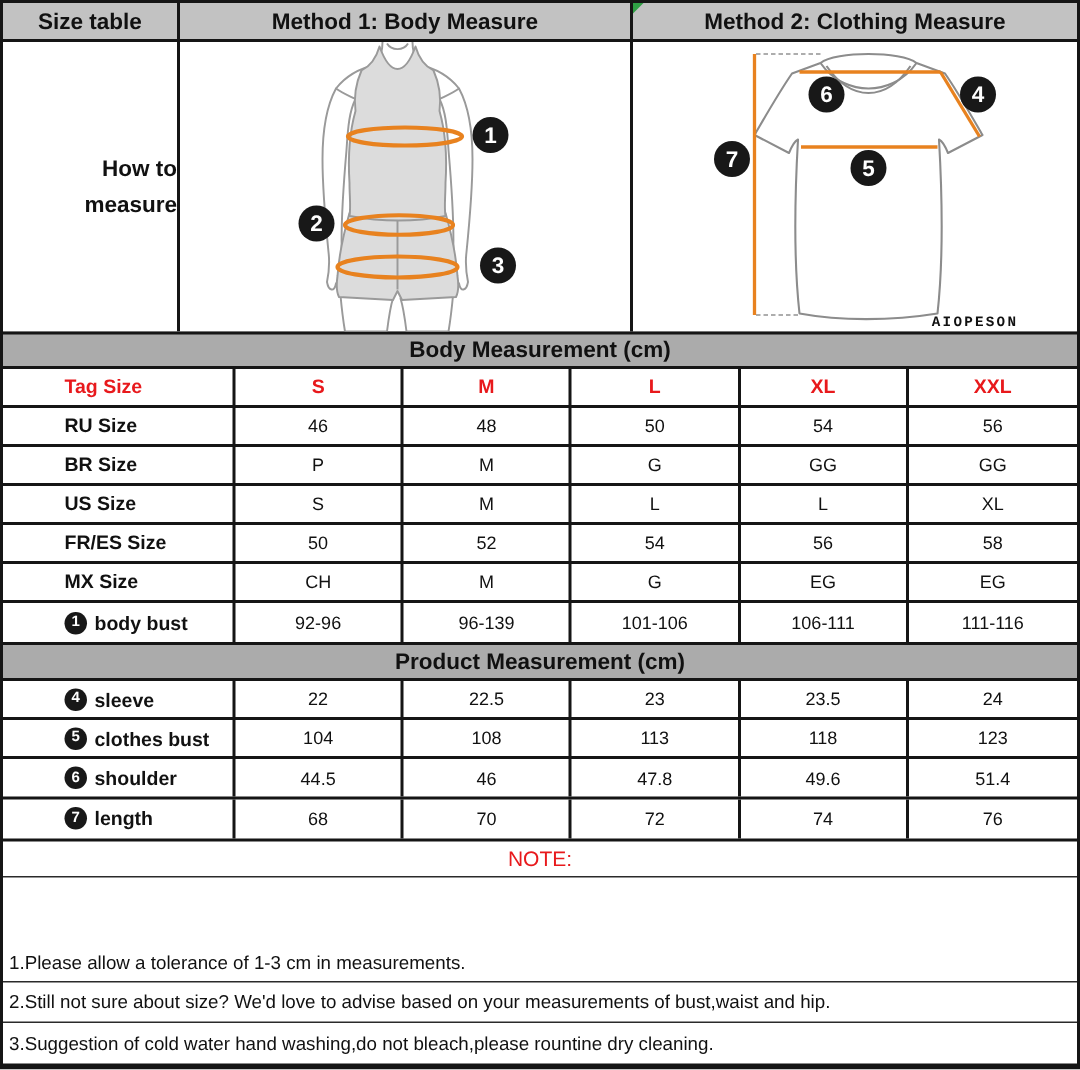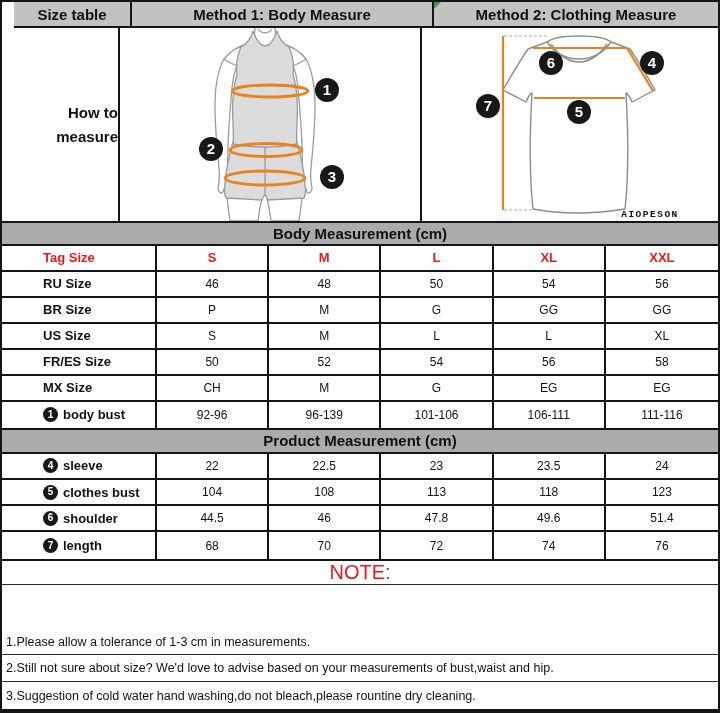--- a/index.html
+++ b/index.html
@@ -7,21 +7,21 @@
   body { font-family:"Liberation Sans","DejaVu Sans",sans-serif; color:#111; }
 
   .sheet{
     width:720px; height:713px;
     border:2px solid #151515; border-bottom-width:4px;
     display:flex; flex-direction:column; background:#fff;
     overflow:hidden;
   }
 
   
-  .row-head{ height:29px; display:grid; grid-template-columns:118px 302px 1fr;padding-left:12px; }
+  .row-head{ height:29px; display:grid; grid-template-columns:118px 302px 1fr; }
   .row-head .hcell{
     background:#c2c2c2; border-right:2px solid #151515; border-bottom:2px solid #151515;
     display:flex; align-items:center; justify-content:center;
     font-weight:bold; font-size:15px; position:relative;
   }
   .row-head .hcell:last-child{ border-right:none; }
   .green-corner{
     position:absolute; left:0; top:0; width:0; height:0;
     border-top:7px solid #2f9e44; border-right:7px solid transparent;
   }
@@ -65,21 +65,21 @@
   .badge-inline{
     width:15px; height:15px; border-radius:50%; background:#181818; color:#fff;
     font-size:10px; font-weight:bold; display:inline-flex; align-items:center; justify-content:center;
     margin-right:5px; flex:none; line-height:1;
   }
 
   
   .note-band{
     height:28px; border-top:2px solid #151515; border-bottom:1px solid #2a2a2a;
     display:flex; align-items:center; justify-content:center;
-    color:#e8191c; font-size:20px;
+    color:#e8191c; font-size:14px;
   }
   .notes{ height:88px; display:grid; grid-template-rows:repeat(3,1fr);margin-top:44px; }
   .note{
     border-bottom:1px solid #2a2a2a; display:flex; align-items:center;
     padding-left:4px; font-size:12.5px;
   }
   .note:last-child{ border-bottom:none; }
 
   .brand-text{
     font-family:"Liberation Mono","DejaVu Sans Mono",monospace;

